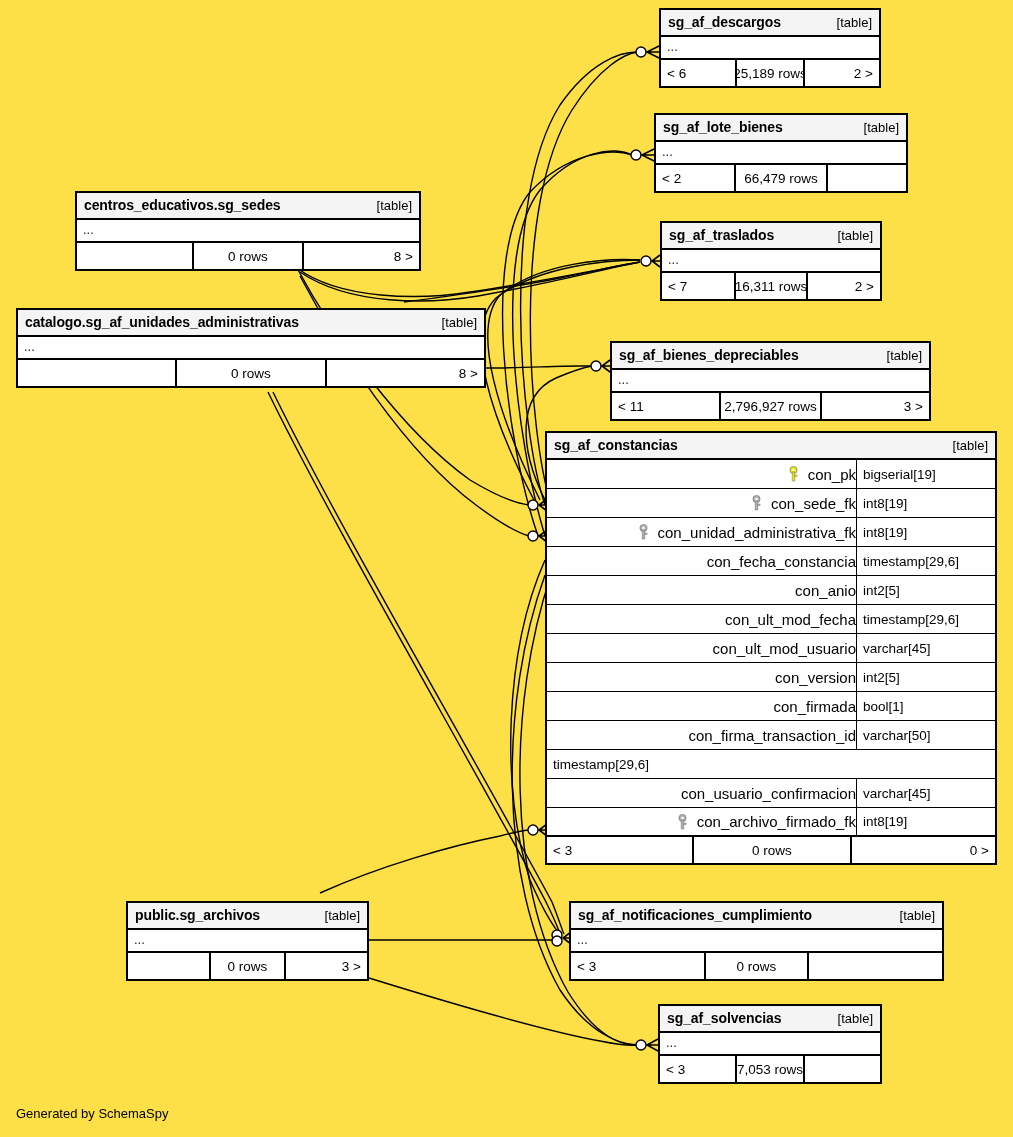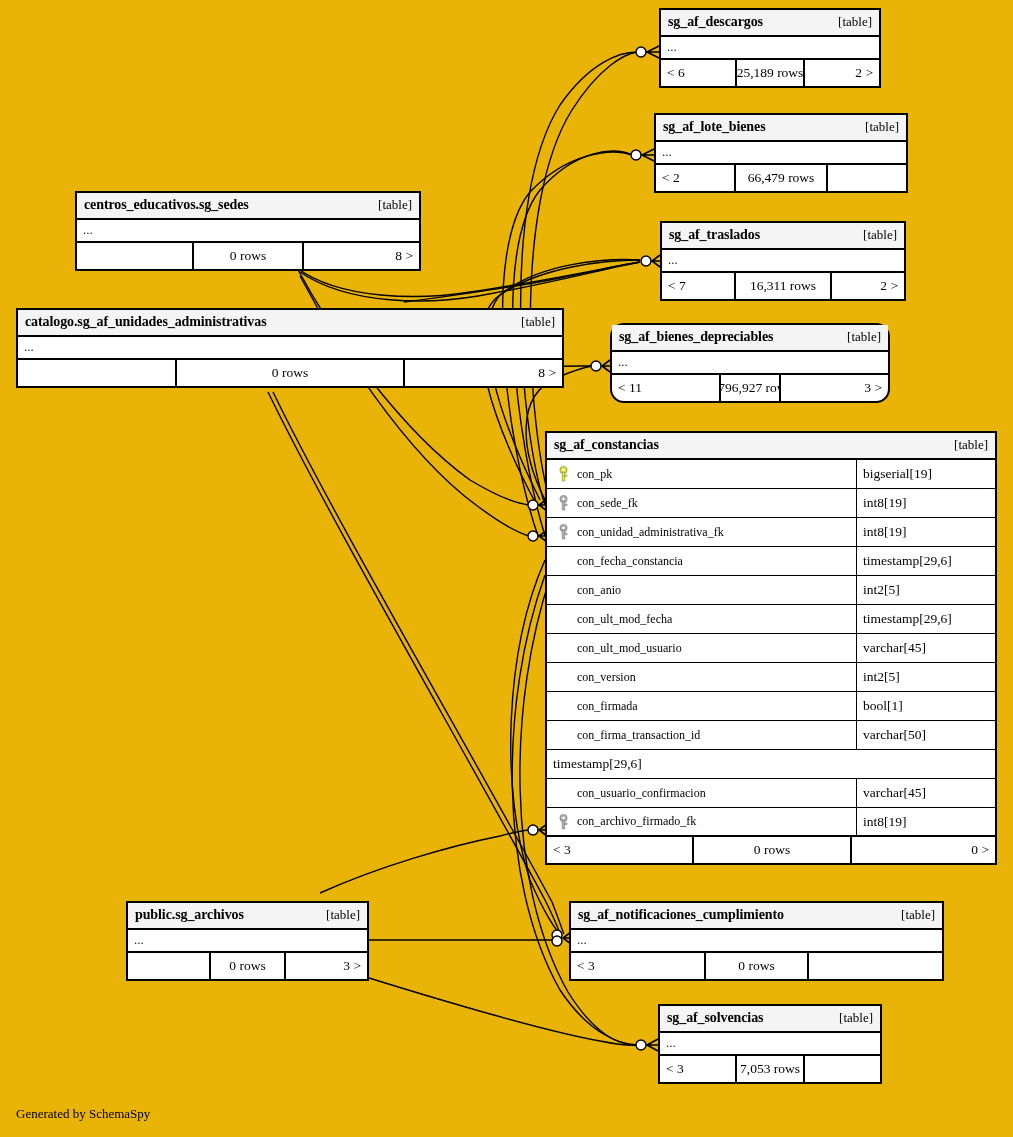--- a/index.html
+++ b/index.html
@@ -4,22 +4,22 @@
 <style>
   html, body {
     margin: 0;
     padding: 0;
     background: #ffffff;
   }
   #canvas {
     position: relative;
     width: 1013px;
     height: 1137px;
-    background: #eab308;
-    font-family: Liberation Serif, serif;
+    background: #fde047;
+    font-family: Liberation Sans, sans-serif;
     overflow: hidden;
   }
   #edges {
     position: absolute;
     left: 0;
     top: 0;
     width: 1013px;
     height: 1137px;
     pointer-events: none;
   }
@@ -95,21 +95,22 @@
   .col-row:last-of-type { border-bottom: 2px solid #000000; }
   .col-name {
     display: flex;
     align-items: center;
     flex: 0 0 310px;
     box-sizing: border-box;
     padding-left: 6px;
     border-right: 1.6px solid #000000;
     height: 100%;
     white-space: nowrap;
-    font-size: 12px;
+    font-size: 15px;
+    justify-content: flex-end;
   }
   .col-type {
     display: flex;
     align-items: center;
     padding-left: 6px;
     height: 100%;
     white-space: nowrap;
     font-size: 13.5px;
   }
   .keyslot {
@@ -219,33 +220,33 @@
           <span class="tbl-title">sg_af_lote_bienes</span>
           <span class="tbl-kind">[table]</span>
         </div>
         <div class="tbl-ellipsis">...</div>
         <div class="tbl-footer">
           <div class="foot-cell foot-left" style="flex:0 0 78px">&lt; 2</div>
           <div class="foot-cell foot-mid" style="flex:1 1 auto">66,479 rows</div>
           <div class="foot-cell foot-right" style="flex:0 0 78px"></div>
         </div>
       </div>
-      <div class="table-node" style="left: 660px; top: 221px; width: 246px;">
+      <div class="table-node" style="left: 660px; top: 221px; width: 222px;">
         <div class="tbl-header">
           <span class="tbl-title">sg_af_traslados</span>
           <span class="tbl-kind">[table]</span>
         </div>
         <div class="tbl-ellipsis">...</div>
         <div class="tbl-footer">
           <div class="foot-cell foot-left" style="flex:0 0 72px">&lt; 7</div>
           <div class="foot-cell foot-mid" style="flex:1 1 auto">16,311 rows</div>
           <div class="foot-cell foot-right" style="flex:0 0 72px">2 &gt;</div>
         </div>
       </div>
-      <div class="table-node" style="left: 610px; top: 323px; width: 280px; border-radius: 14px;">
+      <div class="table-node" style="left: 610px; top: 341px; width: 321px;">
         <div class="tbl-header">
           <span class="tbl-title">sg_af_bienes_depreciables</span>
           <span class="tbl-kind">[table]</span>
         </div>
         <div class="tbl-ellipsis">...</div>
         <div class="tbl-footer">
           <div class="foot-cell foot-left" style="flex:0 0 107px">&lt; 11</div>
           <div class="foot-cell foot-mid" style="flex:1 1 auto">2,796,927 rows</div>
           <div class="foot-cell foot-right" style="flex:0 0 107px">3 &gt;</div>
         </div>
@@ -255,21 +256,21 @@
           <span class="tbl-title">centros_educativos.sg_sedes</span>
           <span class="tbl-kind">[table]</span>
         </div>
         <div class="tbl-ellipsis">...</div>
         <div class="tbl-footer">
           <div class="foot-cell foot-left" style="flex:0 0 115px"></div>
           <div class="foot-cell foot-mid" style="flex:1 1 auto">0 rows</div>
           <div class="foot-cell foot-right" style="flex:0 0 115px">8 &gt;</div>
         </div>
       </div>
-      <div class="table-node" style="left: 16px; top: 308px; width: 548px;">
+      <div class="table-node" style="left: 16px; top: 308px; width: 470px;">
         <div class="tbl-header">
           <span class="tbl-title">catalogo.sg_af_unidades_administrativas</span>
           <span class="tbl-kind">[table]</span>
         </div>
         <div class="tbl-ellipsis">...</div>
         <div class="tbl-footer">
           <div class="foot-cell foot-left" style="flex:0 0 157px"></div>
           <div class="foot-cell foot-mid" style="flex:1 1 auto">0 rows</div>
           <div class="foot-cell foot-right" style="flex:0 0 157px">8 &gt;</div>
         </div>

